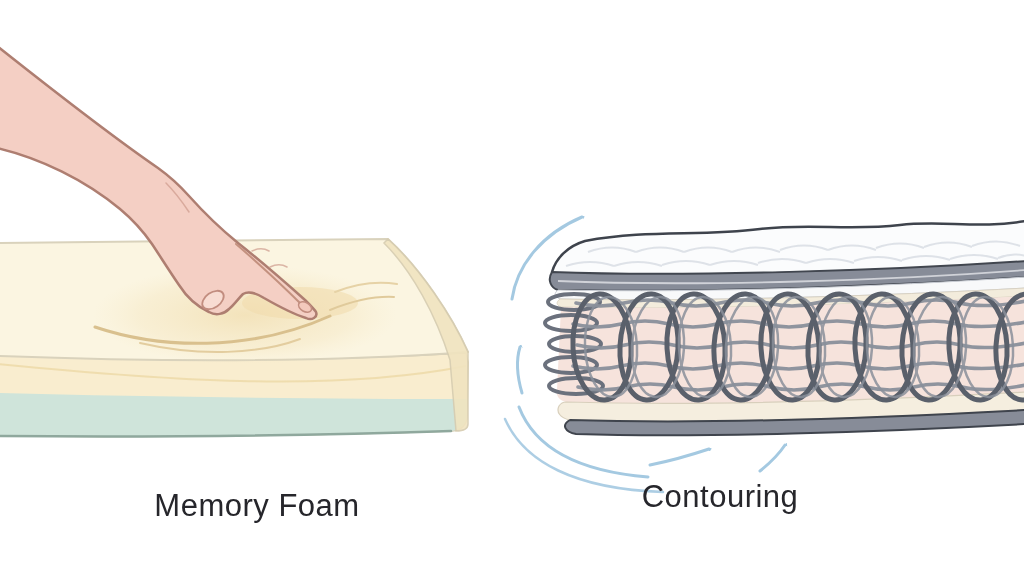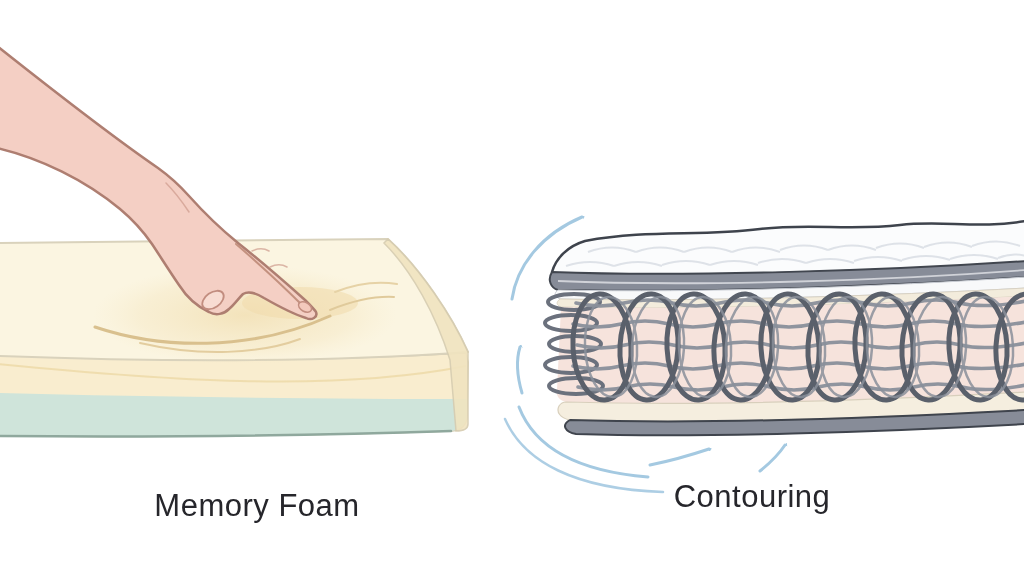--- a/index.html
+++ b/index.html
@@ -7,21 +7,21 @@
     position:relative;width:1024px;height:576px;overflow:hidden;
     background:#ffffff;font-family:"Liberation Sans", sans-serif;
   }
   #art{position:absolute;left:0;top:0;}
   .caption{
     position:absolute;transform:translateX(-50%);
     font-size:31px;font-weight:400;color:#26262b;letter-spacing:.5px;
     white-space:nowrap;
   }
   #label-memory-foam{left:257px;top:477px;margin-top:11px;}
-  #label-contouring{left:752px;top:479px;}
+  #label-contouring{left:720px;top:479px;}
 </style>
 </head>
 <body>
 
 <div id="stage">
 
 <svg id="art" width="1024" height="576" viewBox="0 0 1024 576">
   <defs>
     <radialGradient id="dentShade" cx="50%" cy="50%" r="50%">
       <stop offset="0%" stop-color="#EFD9A6" stop-opacity="0.65"></stop>

